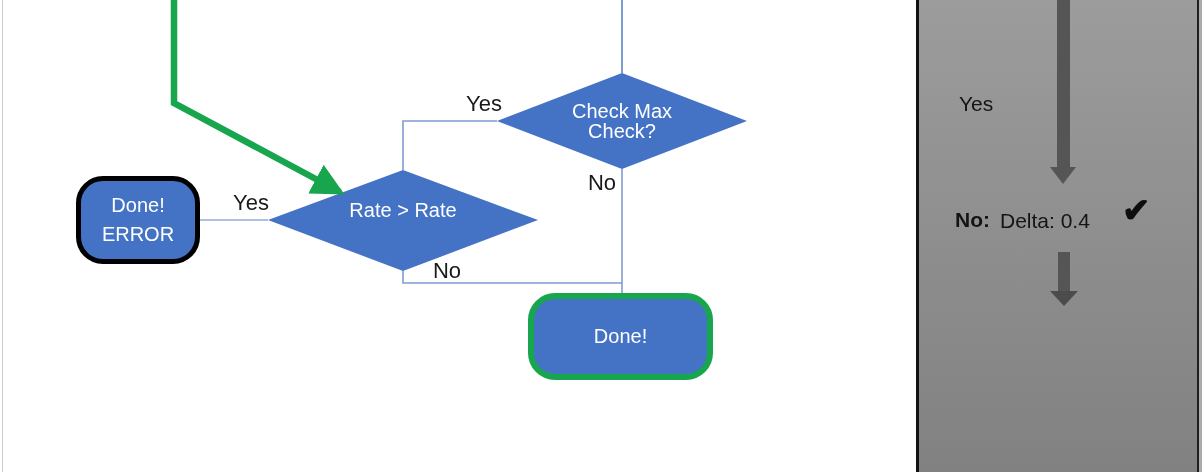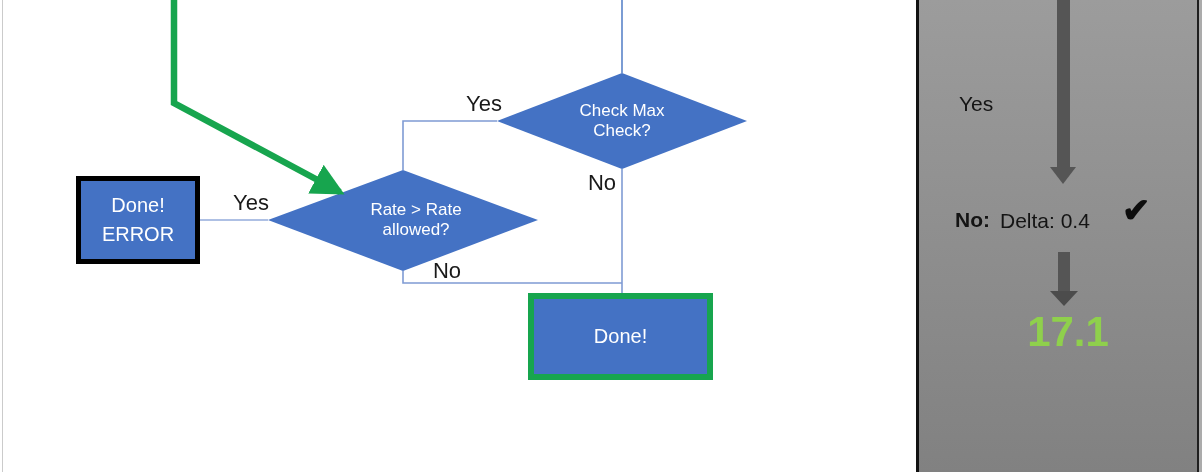--- a/index.html
+++ b/index.html
@@ -7,32 +7,32 @@
     position:relative;width:1202px;height:472px;overflow:hidden;
     font-family:"Liberation Sans",sans-serif;background:#ffffff;
   }
   .slide-edge{position:absolute;left:2px;top:0;width:1px;height:472px;background:#cbcbcb;}
   svg.overlay{position:absolute;left:0;top:0;}
 
   
   .flow-box{
     position:absolute;box-sizing:border-box;background:#4472c4;color:#ffffff;
     display:flex;flex-direction:column;align-items:center;justify-content:center;
-    text-align:center;font-size:20px;line-height:29px;
+    text-align:center;font-size:20px;line-height:29px;border-radius:27px;
   }
   .box-done-error{left:76px;top:176px;width:124px;height:88px;border:5px solid #000000;}
   .box-done{left:528px;top:293px;width:185px;height:87px;border:6px solid #17a54e;}
 
   
   .diamond-label{
-    position:absolute;color:#ffffff;font-size:17px;line-height:20px;
+    position:absolute;color:#ffffff;font-size:20px;line-height:20px;
     text-align:center;width:140px;
   }
   .label-check-max{left:552px;top:101px;}
-  .label-rate{left:346px;top:200px;}
+  .label-rate{left:333px;top:200px;}
 
   
   .flow-label{position:absolute;color:#1a1a1a;font-size:22px;width:60px;text-align:center;}
   .lbl-yes-checkmax{left:454px;top:91px;}
   .lbl-no-checkmax{left:572px;top:170px;}
   .lbl-yes-rate{left:221px;top:190px;}
   .lbl-no-rate{left:417px;top:258px;}
 
   
   .panel{
@@ -92,21 +92,20 @@
 
     <polyline points="174,0 174,103 340,192" stroke="#17a54e" stroke-width="6.5" fill="none" marker-end="url(#greenArrow)"></polyline>
   </svg>
 
   <div class="diamond-label label-check-max">
     <div>Check Max</div>
     <div>Check?</div>
   </div>
   <div class="diamond-label label-rate">
     <div>Rate &gt; Rate</div>
-    <div>allowed?</div>
   </div>
 
   <div class="flow-box box-done-error">
     <div>Done!</div>
     <div>ERROR</div>
   </div>
   <div class="flow-box box-done">
     <div>Done!</div>
   </div>
 
@@ -121,17 +120,16 @@
 
     <div class="panel-text p-yes">Yes</div>
 
     <div class="panel-text p-no">No:</div>
     <div class="panel-text p-delta">Delta: 0.4</div>
     <div class="panel-text p-check">✔</div>
 
     <div class="arrow-shaft shaft-2"></div>
     <div class="head-2"></div>
 
-    <div class="p-result">17.1</div>
   </div>
   <div class="right-sliver"></div>
 
 </div>
 
 </body></html>

